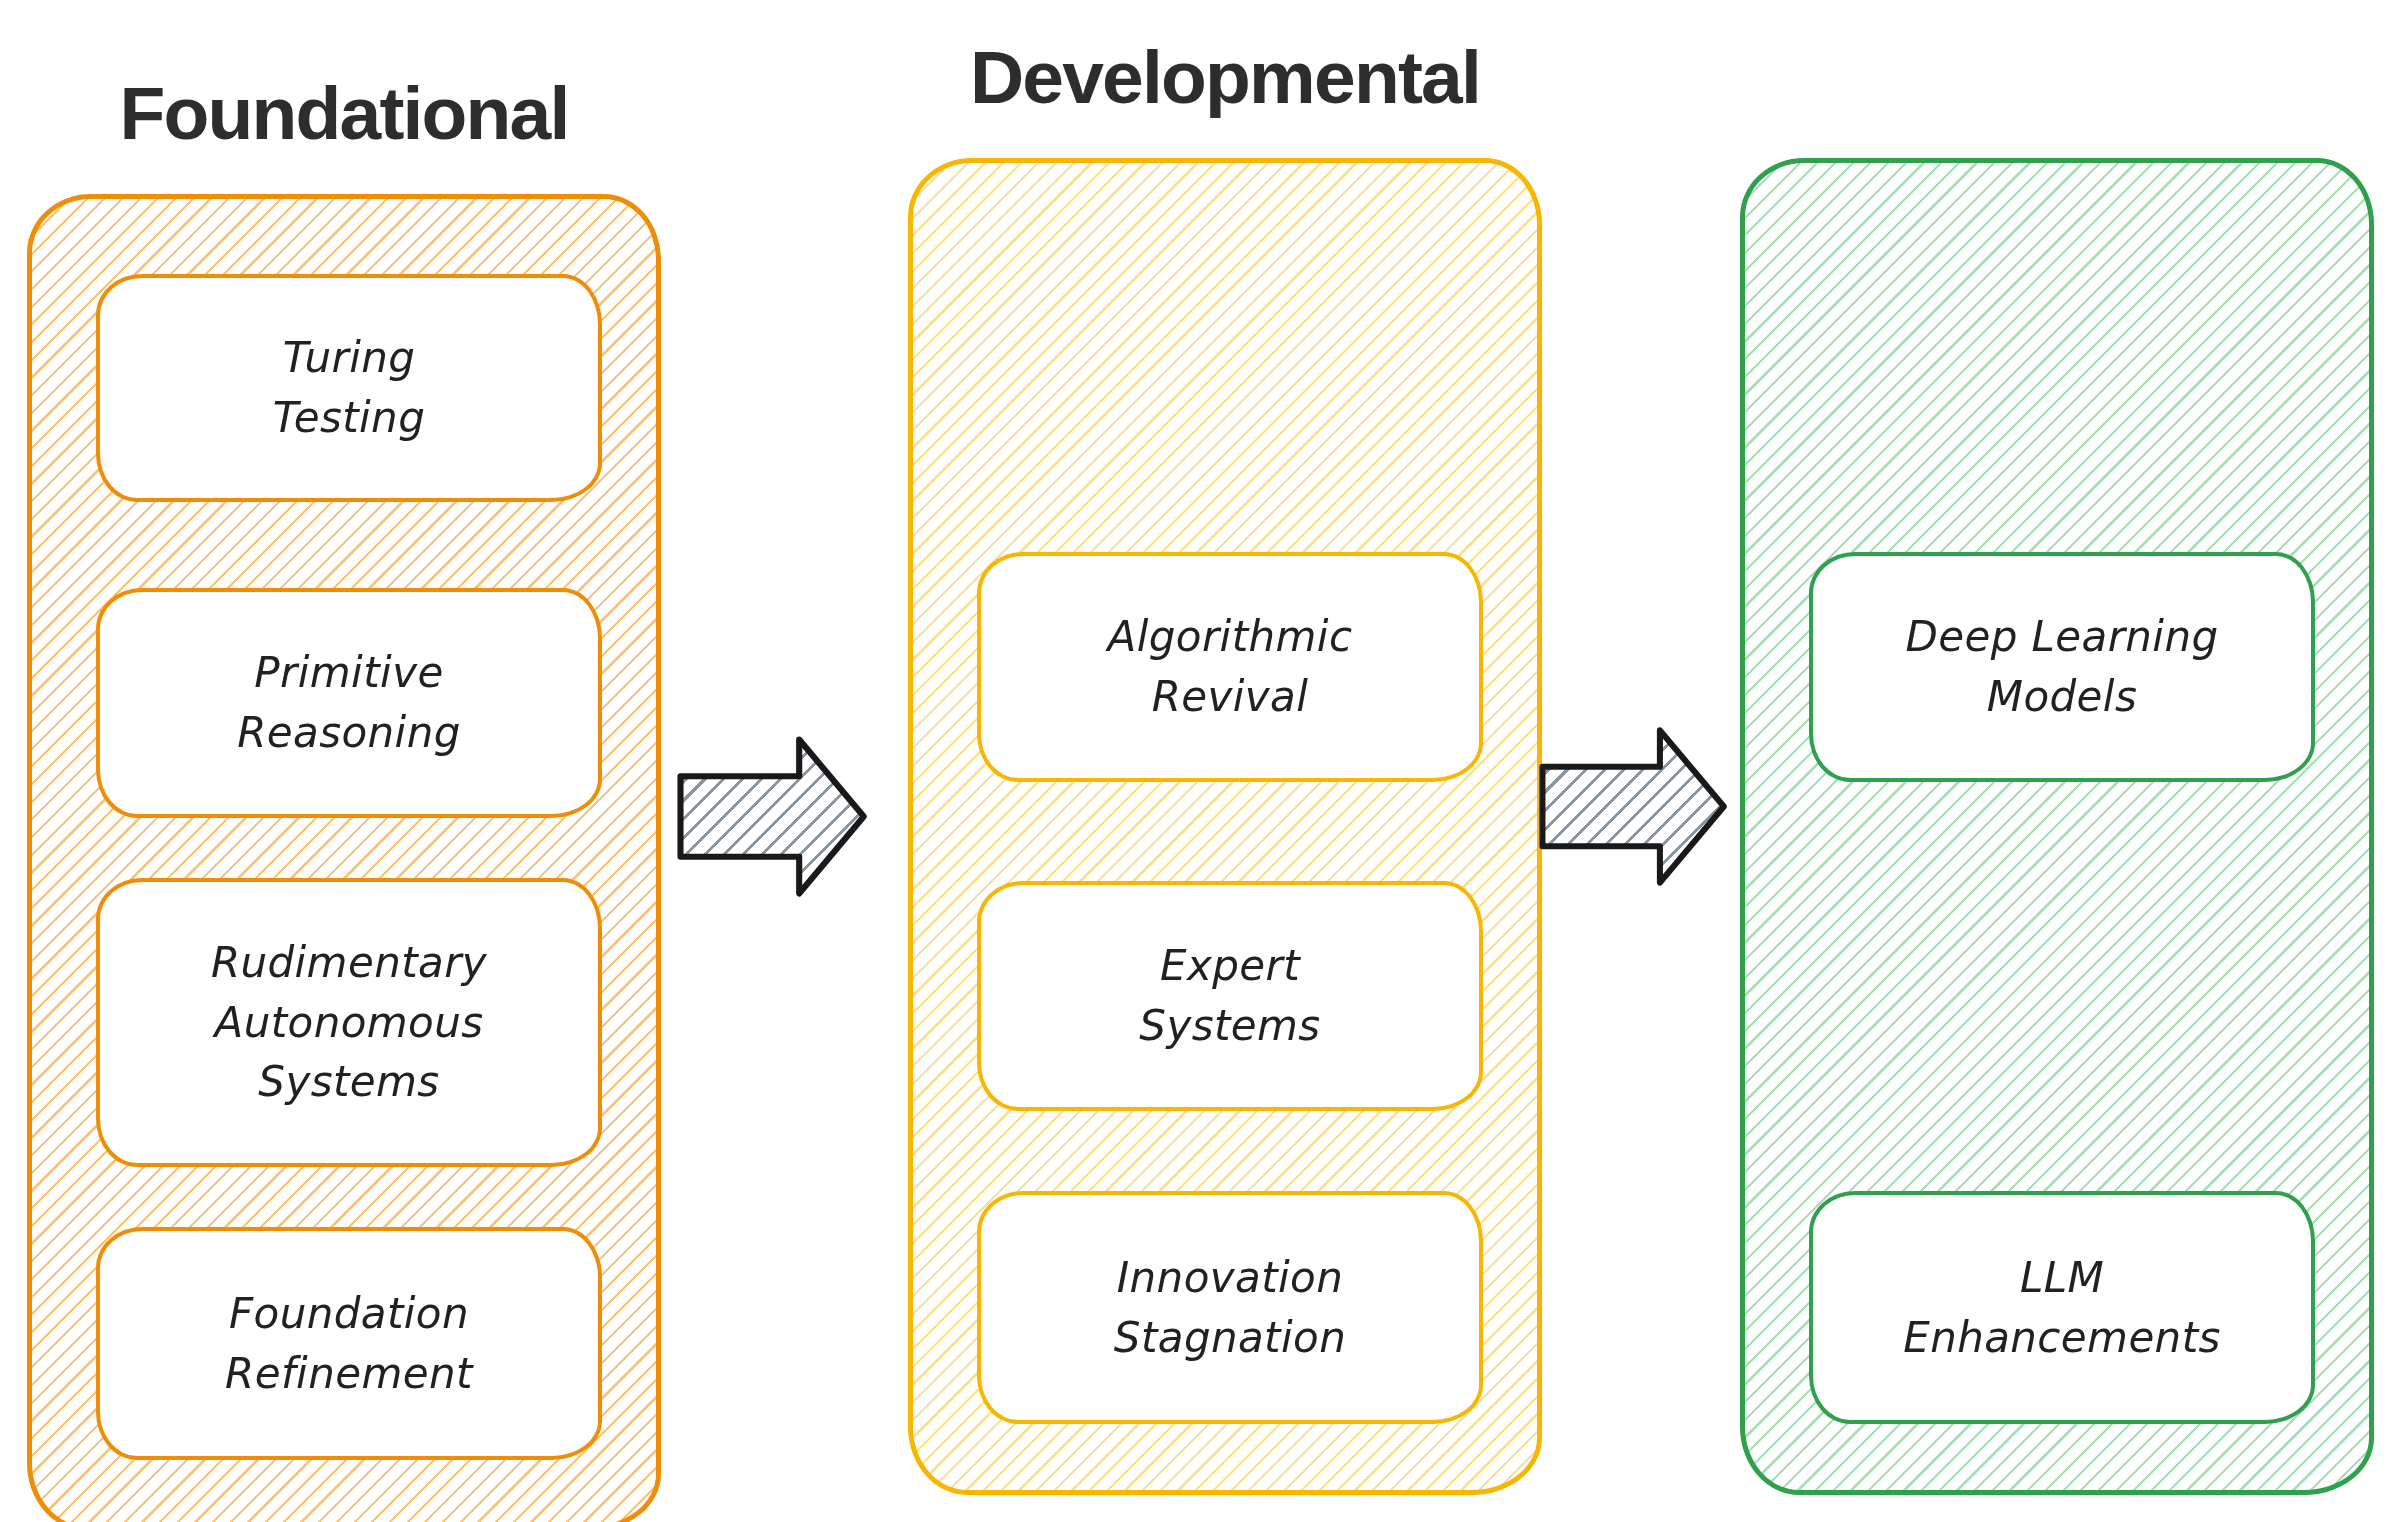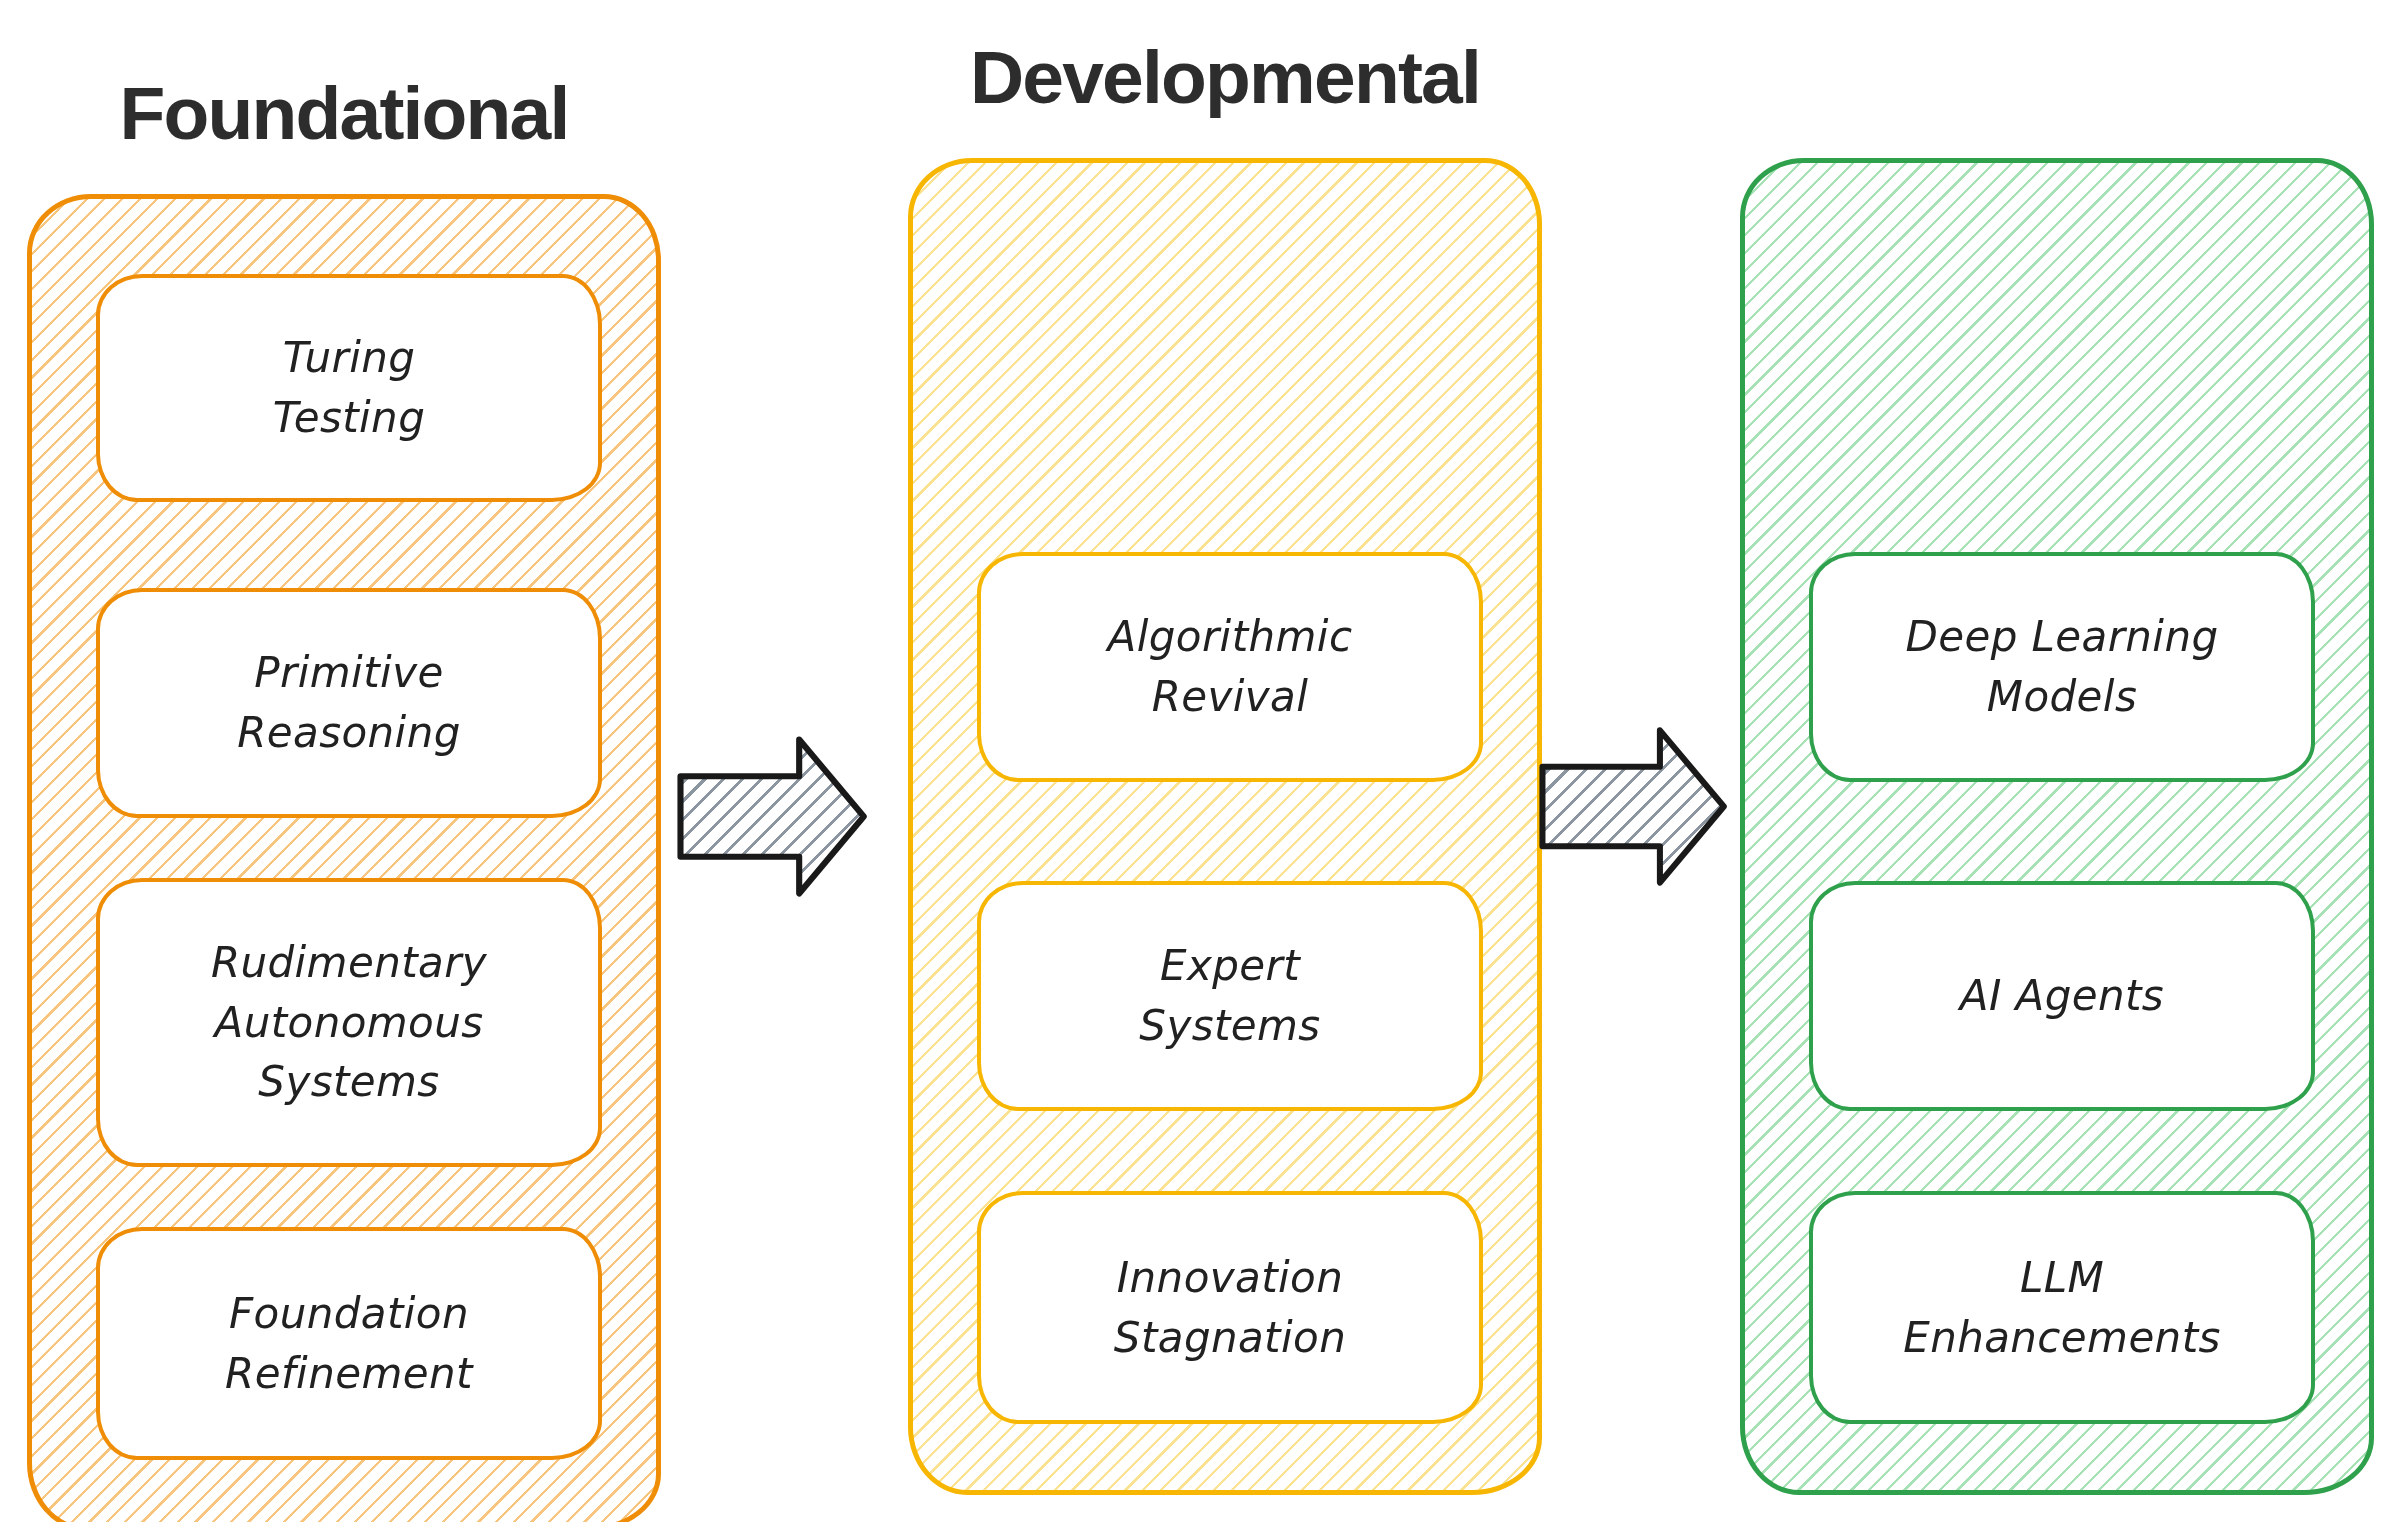--- a/index.html
+++ b/index.html
@@ -158,23 +158,20 @@
       </div>
     </div>
   </section>
 
   <section class="column" style="left: 1740px; --accent: #2fa04b; --hatch: #a6e2b6;">
     <div class="panel">
       <div class="box r2">
         <span class="box-label">Deep Learning
 Models</span>
       </div>
-      <div class="box r3">
-        <span class="box-label">AI Agents</span>
-      </div>
       <div class="box r4">
         <span class="box-label">LLM
 Enhancements</span>
       </div>
     </div>
   </section>
 
   <div class="arrow" style="left: 677px; top: 729px; width: 192px; height: 175px; --outline: #191919; --ahatch: #8b96a0;">
     <div class="arrow-fill"></div>
     <svg viewBox="0 0 220 200" preserveAspectRatio="none">

